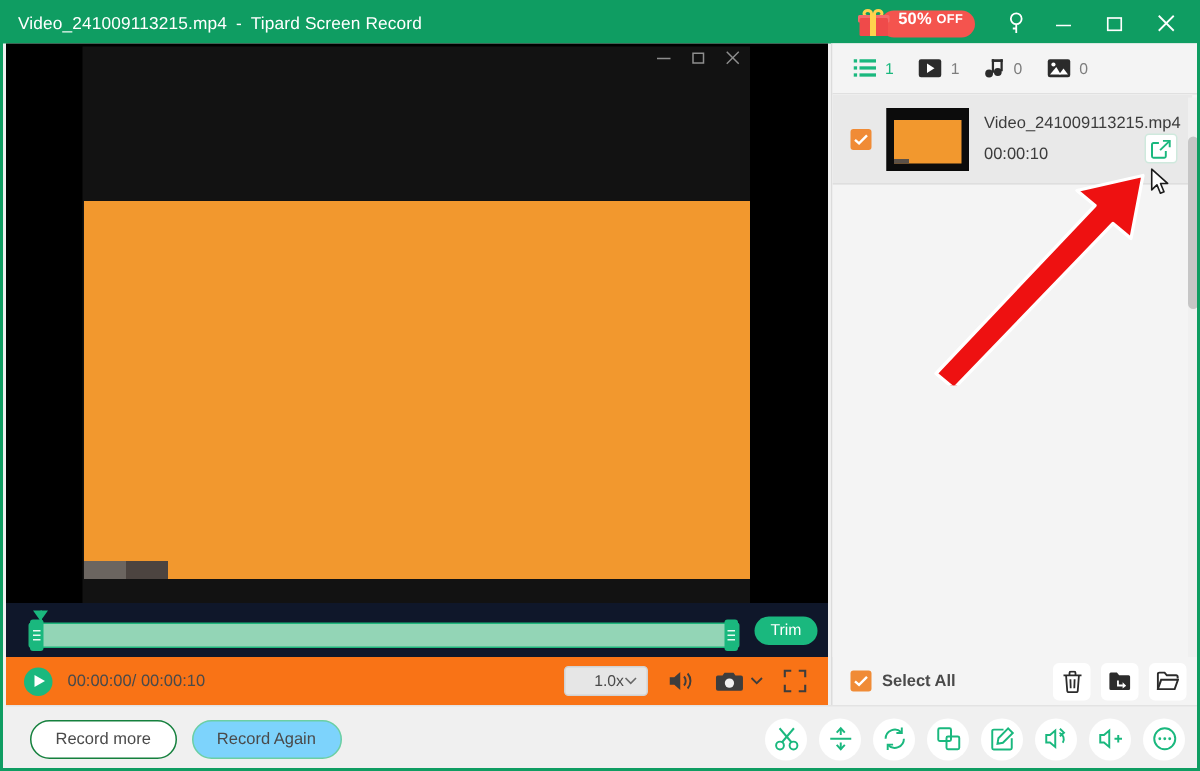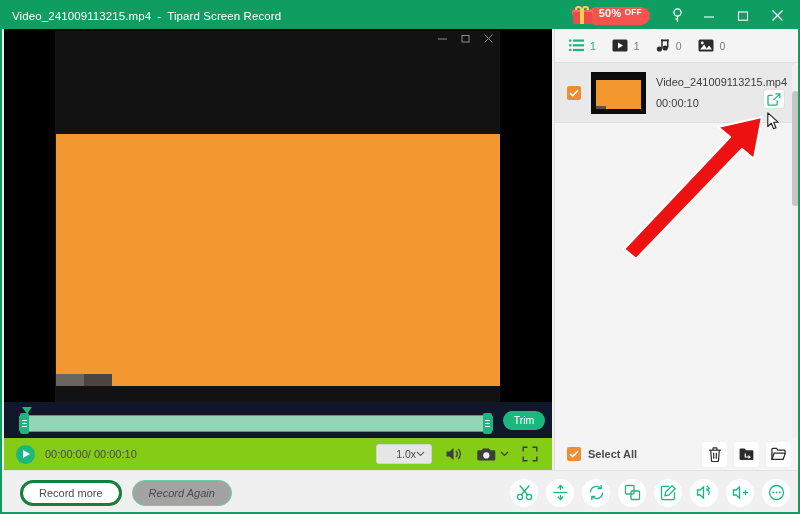--- a/index.html
+++ b/index.html
@@ -148,21 +148,21 @@
     width: 42px; height: 19px;
     background: #1ab87e; color: #fff; border: none; border-radius: 10px;
     font-size: 10.5px; font-family: "Liberation Sans", sans-serif;
     cursor: pointer;
   }
 
   
   .ctrlrow {
     position: absolute; left: 2px; top: 436px;
     width: 548px; height: 32px;
-    background: #84cc16;
+    background: #f97316;
     display: flex; align-items: center;
   }
   .play-btn {
     margin-left: 12px; width: 19px; height: 19px; border-radius: 50%;
     background: #1ab87e; display: flex; align-items: center; justify-content: center;
     cursor: pointer;
   }
   .play-btn .tri {
     width: 0; height: 0; margin-left: 2px;
     border-left: 7px solid #ffffff;
@@ -191,22 +191,22 @@
     background: #f0f0f0;
     display: flex; align-items: center;
     border-top: 1px solid #e3e3e3;
   }
   .pill {
     height: 26px; padding: 0 16px; border-radius: 13px;
     font-size: 11px; color: #4a4a4a; cursor: pointer;
     display: flex; align-items: center; justify-content: center;
     font-family: "Liberation Sans", sans-serif;
   }
-  .pill.white { background: #ffffff; border: 3px solid #15803d; margin-left: 16px; }
-  .pill.green { background: #a3a3a3; border: 1px solid #6bcfa3; margin-left: 10px; font-style: italic; }
+  .pill.white { background: #ffffff; border: 1px solid #15803d; margin-left: 16px; }
+  .pill.green { background: #7dd3fc; border: 1px solid #6bcfa3; margin-left: 10px; }
   .tool-icons {
     margin-left: auto; margin-right: 10px;
     display: flex; align-items: center; gap: 8px;
   }
   .circ {
     width: 28px; height: 28px; border-radius: 50%;
     background: #ffffff;
     display: flex; align-items: center; justify-content: center;
     color: #1ab87e; cursor: pointer;
   }

